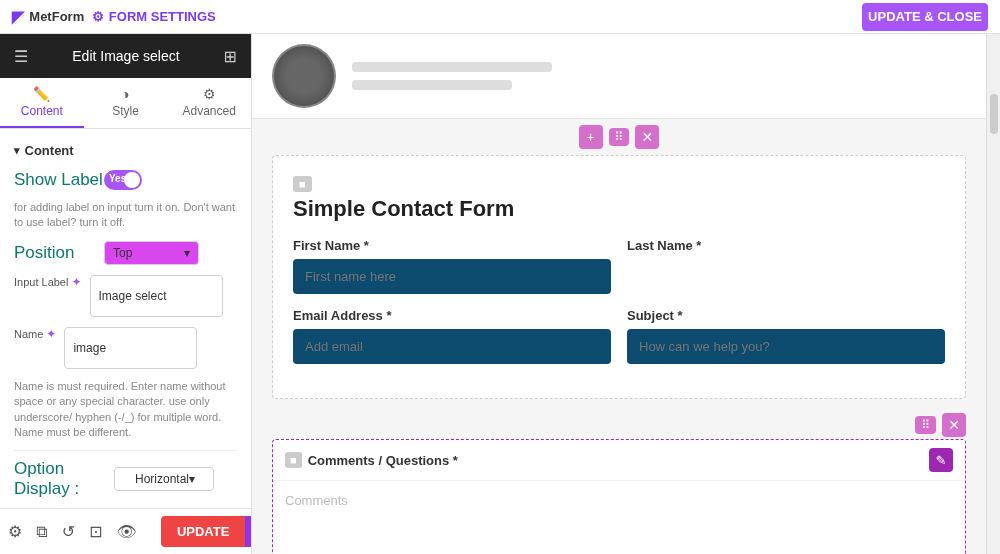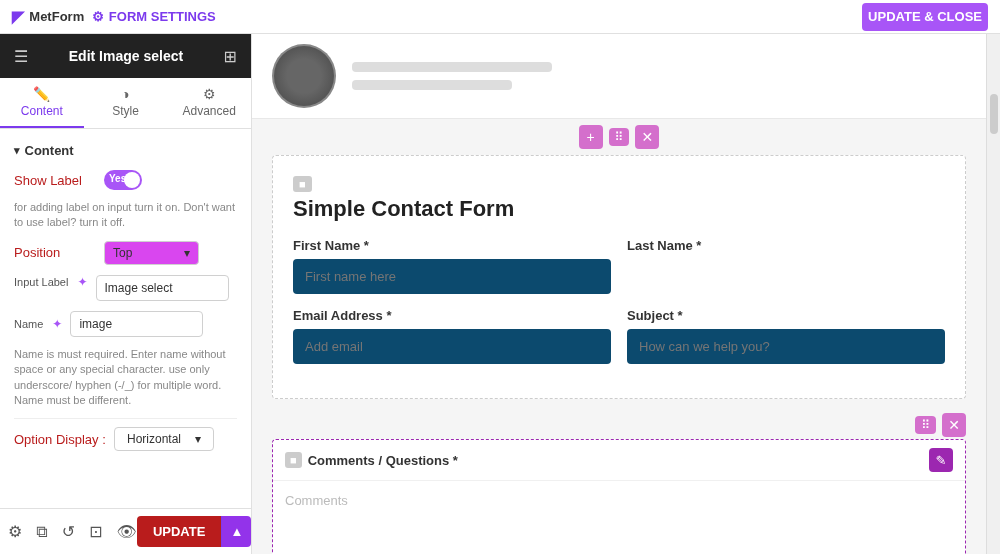--- a/index.html
+++ b/index.html
@@ -25,43 +25,43 @@
 
     
     .sidebar {
       width: 252px; min-width: 252px; background: #fff; border-right: 1px solid #e0e0e0;
       display: flex; flex-direction: column; overflow: hidden;
     }
     .sidebar-header {
       background: #222; color: #fff; display: flex; align-items: center;
       justify-content: space-between; padding: 0 14px; height: 44px;
     }
-    .sidebar-header-title { font-size: 14px; font-weight: 700; }
+    .sidebar-header-title { font-size: 14px; font-weight: 400; }
     .sidebar-header-icons { display: flex; gap: 8px; }
     .sidebar-header-icon { color: #ccc; cursor: pointer; font-size: 16px; }
 
     
     .sidebar-tabs {
       display: flex; border-bottom: 1px solid #e0e0e0; background: #fff;
     }
     .sidebar-tab {
       flex: 1; text-align: center; padding: 8px 4px; font-size: 12px; cursor: pointer;
       color: #666; border-bottom: 2px solid transparent;
     }
     .sidebar-tab.active { color: #7c3aed; border-bottom: 2px solid #7c3aed; }
     .sidebar-tab-icon { font-size: 14px; display: block; margin-bottom: 2px; }
 
     
     .sidebar-content { flex: 1; overflow-y: auto; padding: 14px 14px 0 14px; }
     .section-title { font-size: 13px; font-weight: 600; color: #333; margin-bottom: 12px; display: flex; align-items: center; gap: 5px; }
     .section-title::before { content: '▾'; font-size: 11px; }
 
     .field-row { display: flex; align-items: center; margin-bottom: 10px; }
-    .field-label { font-size: 13px; color: #b91c1c; width: 90px; flex-shrink: 0; }
-    .field-label-small { font-size: 11px; color: #555; display: flex; align-items: center; gap: 9px; }
+    .field-label { font-size: 17px; color: #0f766e; width: 90px; flex-shrink: 0; }
+    .field-label-small { font-size: 11px; color: #555; display: flex; align-items: center; gap: 3px; }
 
     
     .toggle-wrap { display: flex; align-items: center; gap: 6px; }
     .toggle {
       position: relative; width: 38px; height: 20px; background: #a855f7;
       border-radius: 10px; cursor: pointer;
     }
     .toggle-knob {
       position: absolute; right: 2px; top: 2px; width: 16px; height: 16px;
       background: #fff; border-radius: 50%;
@@ -71,43 +71,43 @@
     .hint-text { font-size: 11px; color: #888; line-height: 1.4; margin-bottom: 10px; }
 
     .select-field {
       border: 1px solid #d0d0d0; border-radius: 4px; padding: 4px 8px;
       font-size: 12px; background: #d946ef; cursor: pointer; color: #333;
       display: flex; align-items: center; justify-content: space-between;
       width: 95px;
     }
 
     .input-field {
-      border: 1px solid #d0d0d0; border-radius: 4px; padding: 5px 8px;
+      border: 1px solid #d0d0d0; border-radius: 4px; padding: 13px 8px;
       font-size: 12px; width: 100%; color: #333; background: #fff;
     }
 
     .name-hint { font-size: 11px; color: #888; line-height: 1.4; margin-bottom: 10px; }
 
     .option-display-row { display: flex; align-items: center; margin-bottom: 10px; }
     .option-display-select {
-      border: 1px solid #d0d0d0; border-radius: 4px; padding: 4px 12px;
+      border: 1px solid #d0d0d0; border-radius: 4px; padding: 4px 20px;
       font-size: 12px; background: #fff; cursor: pointer; color: #333;
       display: flex; align-items: center; justify-content: space-between; width: 100px;
     }
 
     
     .sidebar-toolbar {
       background: #fff; border-top: 1px solid #e0e0e0; height: 46px;
       display: flex; align-items: center; justify-content: space-between; padding: 0 8px;
     }
     .toolbar-icons { display: flex; gap: 14px; align-items: center; }
     .toolbar-icon { color: #555; font-size: 16px; cursor: pointer; }
     .btn-update-main {
-      background: #b91c1c; color: #fff; border: none; border-radius: 4px 0 0 4px;
-      padding: 4px 16px; font-size: 13px; font-weight: 600; cursor: pointer;
+      background: #ef4444; color: #fff; border: none; border-radius: 4px 0 0 4px;
+      padding: 4px 16px; font-size: 13px; font-weight: 600; cursor: pointer; margin-left: 24px;
     }
     .btn-update-arrow {
       background: #9333ea; color: #fff; border: none; border-radius: 0 4px 4px 0;
       padding: 8px 8px; font-size: 13px; cursor: pointer; border-left: 1px solid #7c3aed;
     }
     .btn-update-wrap { display: flex; }
 
     
     .content-area {
       flex: 1; background: #f5f5f5; overflow-y: auto; position: relative; padding: 0;
@@ -247,21 +247,21 @@
       </div>
 
       <div class="field-row" style="align-items:flex-start;gap:8px;">
         <div class="field-label-small">
           <span>Input Label</span>
           <span class="magic-icon">✦</span>
         </div>
         <input class="input-field" type="text" style="width: calc(100% - 90px);" value="Image select">
       </div>
 
-      <div class="field-row" style="align-items:center;gap:8px;margin-top:8px;">
+      <div class="field-row" style="align-items:flex-start;gap:8px;margin-top:8px;">
         <div class="field-label-small">
           <span>Name</span>
           <span class="magic-icon">✦</span>
         </div>
         <input class="input-field" type="text" style="width: calc(100% - 90px);" value="image">
       </div>
       <div class="name-hint">Name is must required. Enter name without space or any special character. use only underscore/ hyphen (-/_) for multiple word. Name must be different.</div>
 
       <hr class="divider">
 

